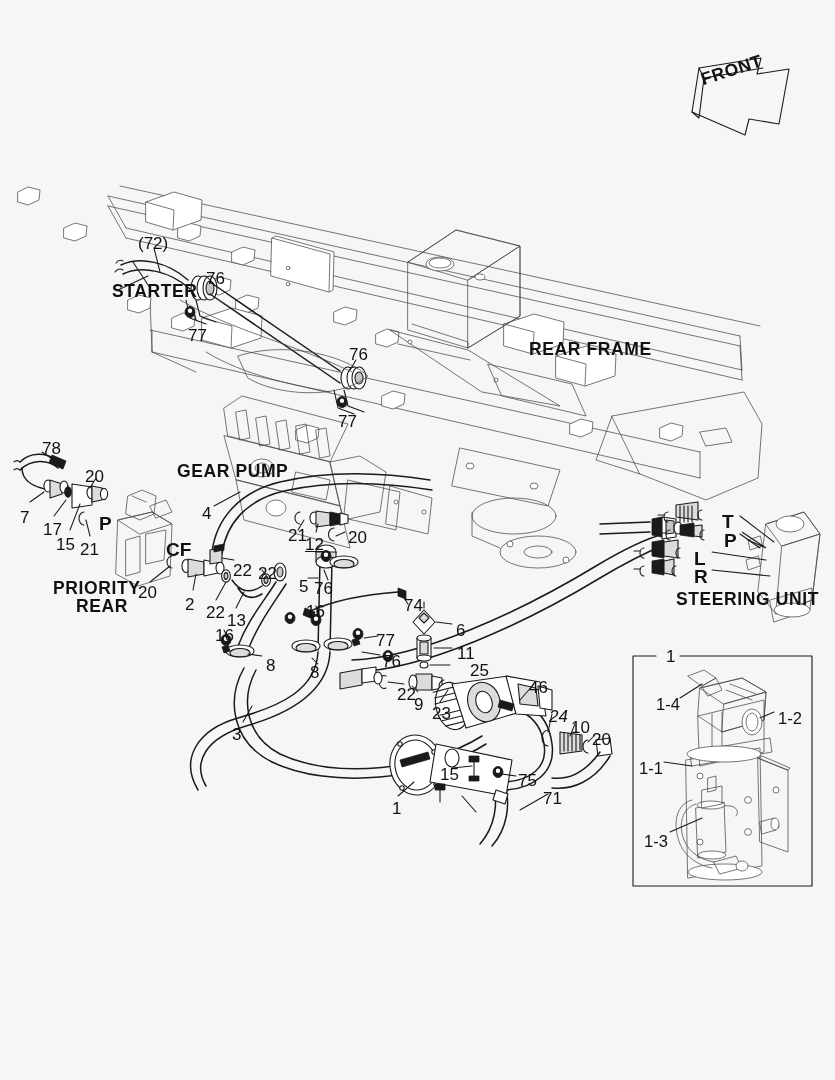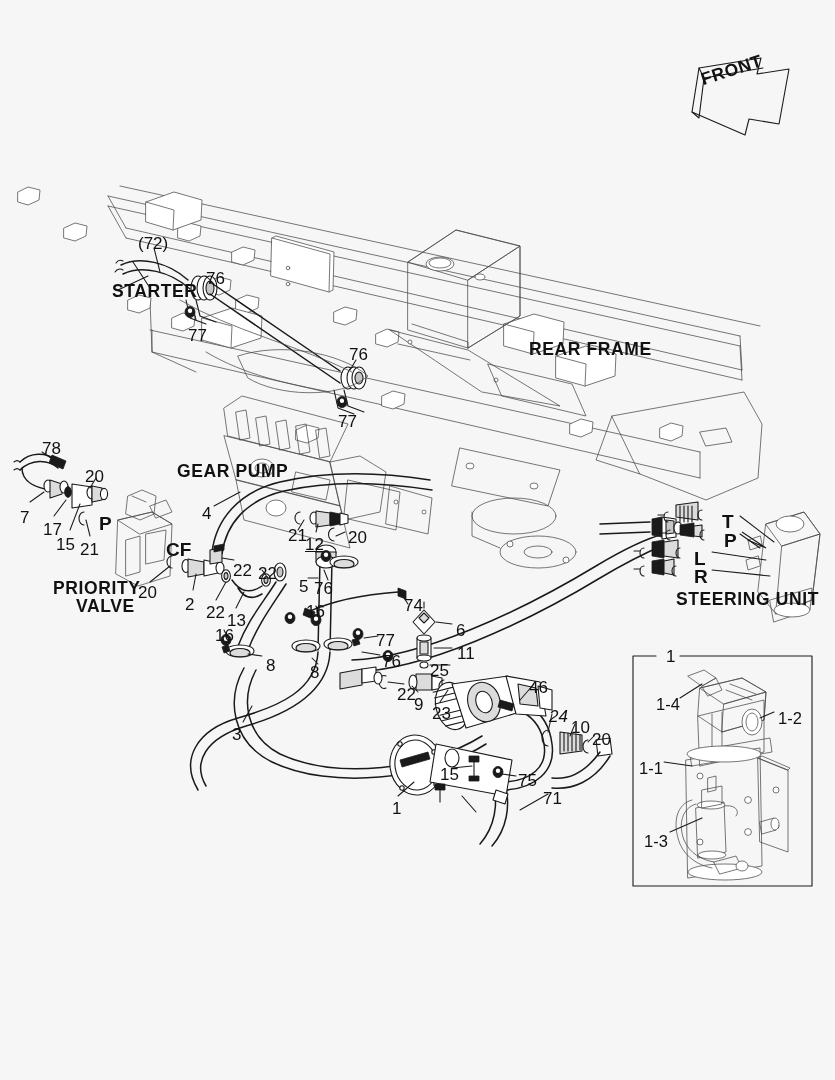--- a/index.html
+++ b/index.html
@@ -579,21 +579,21 @@
     </g>
   </g>
 </svg>
 
 <div class="lbl big" style="left:699px;top:72px;transform:rotate(-18deg);transform-origin:left top;">FRONT</div>
 
 <div class="lbl big" style="left:112px;top:283px;">STARTER</div>
 <div class="lbl big" style="left:529px;top:341px;">REAR FRAME</div>
 <div class="lbl big" style="left:162px;top:463px;margin-left:15px;">GEAR PUMP</div>
 <div class="lbl big" style="left:53px;top:580px;">PRIORITY</div>
-<div class="lbl big" style="left:76px;top:598px;">VALVE</div>
+<div class="lbl big" style="left:76px;top:598px;">REAR</div>
 <div class="lbl big" style="left:676px;top:591px;">STEERING UNIT</div>
 
 <div class="lbl port" style="left:99px;top:514px;">P</div>
 <div class="lbl port" style="left:166px;top:540px;">CF</div>
 <div class="lbl port" style="left:722px;top:512px;">T</div>
 <div class="lbl port" style="left:724px;top:531px;">P</div>
 <div class="lbl port" style="left:694px;top:549px;">L</div>
 <div class="lbl port" style="left:694px;top:567px;">R</div>
 
 <div class="lbl" style="left:138px;top:235px;">(72)</div>
@@ -622,21 +622,21 @@
 <div class="lbl" style="left:232px;top:726px;">3</div>
 <div class="lbl" style="left:299px;top:578px;">5</div>
 <div class="lbl" style="left:314px;top:580px;">76</div>
 <div class="lbl" style="left:376px;top:632px;">77</div>
 <div class="lbl" style="left:382px;top:653px;">76</div>
 <div class="lbl" style="left:306px;top:603px;">16</div>
 <div class="lbl" style="left:310px;top:664px;">8</div>
 <div class="lbl" style="left:404px;top:597px;">74</div>
 <div class="lbl" style="left:456px;top:622px;">6</div>
 <div class="lbl" style="left:457px;top:645px;">11</div>
-<div class="lbl" style="left:430px;top:662px;">25</div>
+<div class="lbl" style="left:470px;top:662px;">25</div>
 <div class="lbl" style="left:397px;top:686px;">22</div>
 <div class="lbl" style="left:414px;top:696px;">9</div>
 <div class="lbl" style="left:432px;top:705px;">23</div>
 <div class="lbl" style="left:529px;top:679px;">46</div>
 <div class="lbl" style="left:549px;top:708px;font-style:italic;">24</div>
 <div class="lbl" style="left:571px;top:719px;">10</div>
 <div class="lbl" style="left:592px;top:731px;">20</div>
 <div class="lbl" style="left:440px;top:766px;text-align:right;">15</div>
 <div class="lbl" style="left:518px;top:772px;">75</div>
 <div class="lbl" style="left:543px;top:790px;">71</div>

